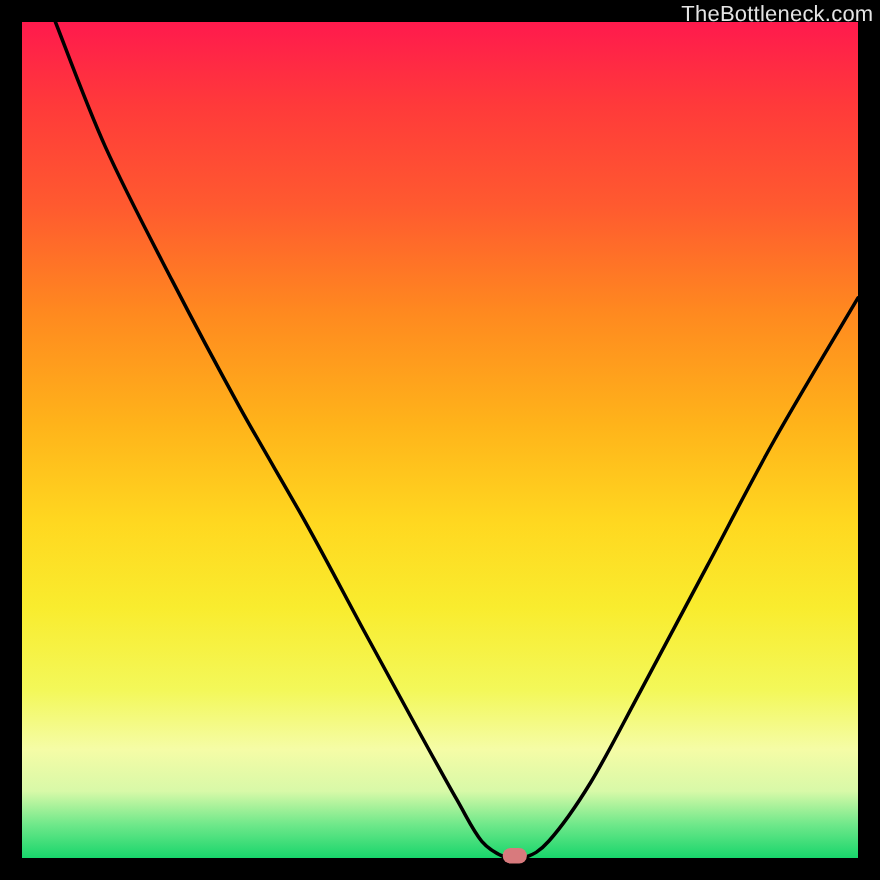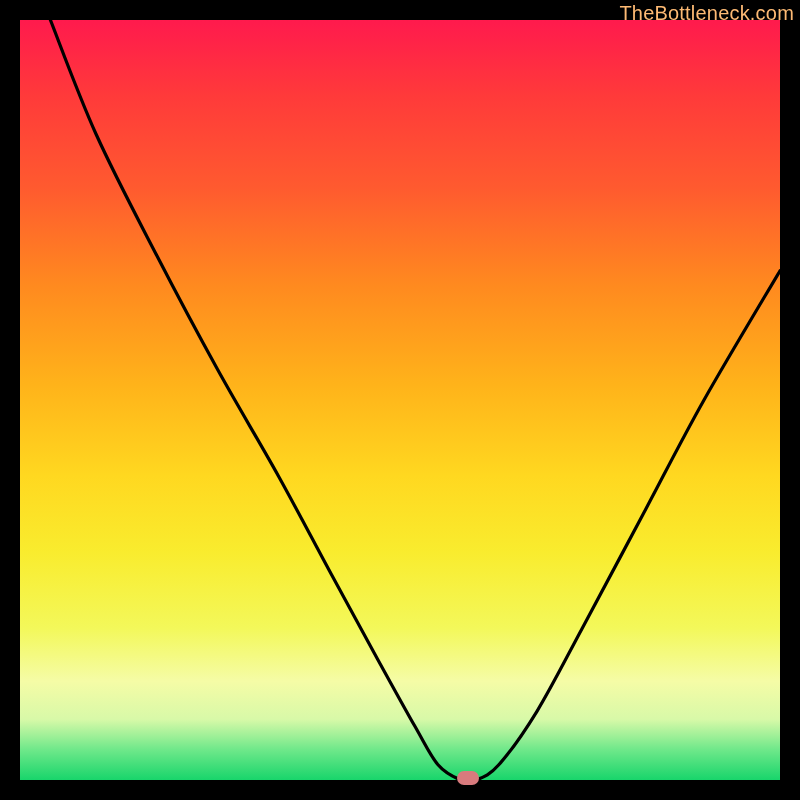--- a/index.html
+++ b/index.html
@@ -28,21 +28,21 @@
       #f3f85a 80%,
       #f5fca6 87%,
       #d8f9a8 92%,
       #6fe88a 96%,
       #18d56b 100%);
   }
   .watermark {
     position: absolute;
     top: 2px;
     right: 6px;
-    color: #fdba74;
+    color: #e5e5e5;
     font-size: 20px;
     letter-spacing: 0.2px;
     margin-left: 12px;
   }
   svg.curve {
     position: absolute;
     left: 0;
     top: 0;
     width: 760px;
     height: 760px;

